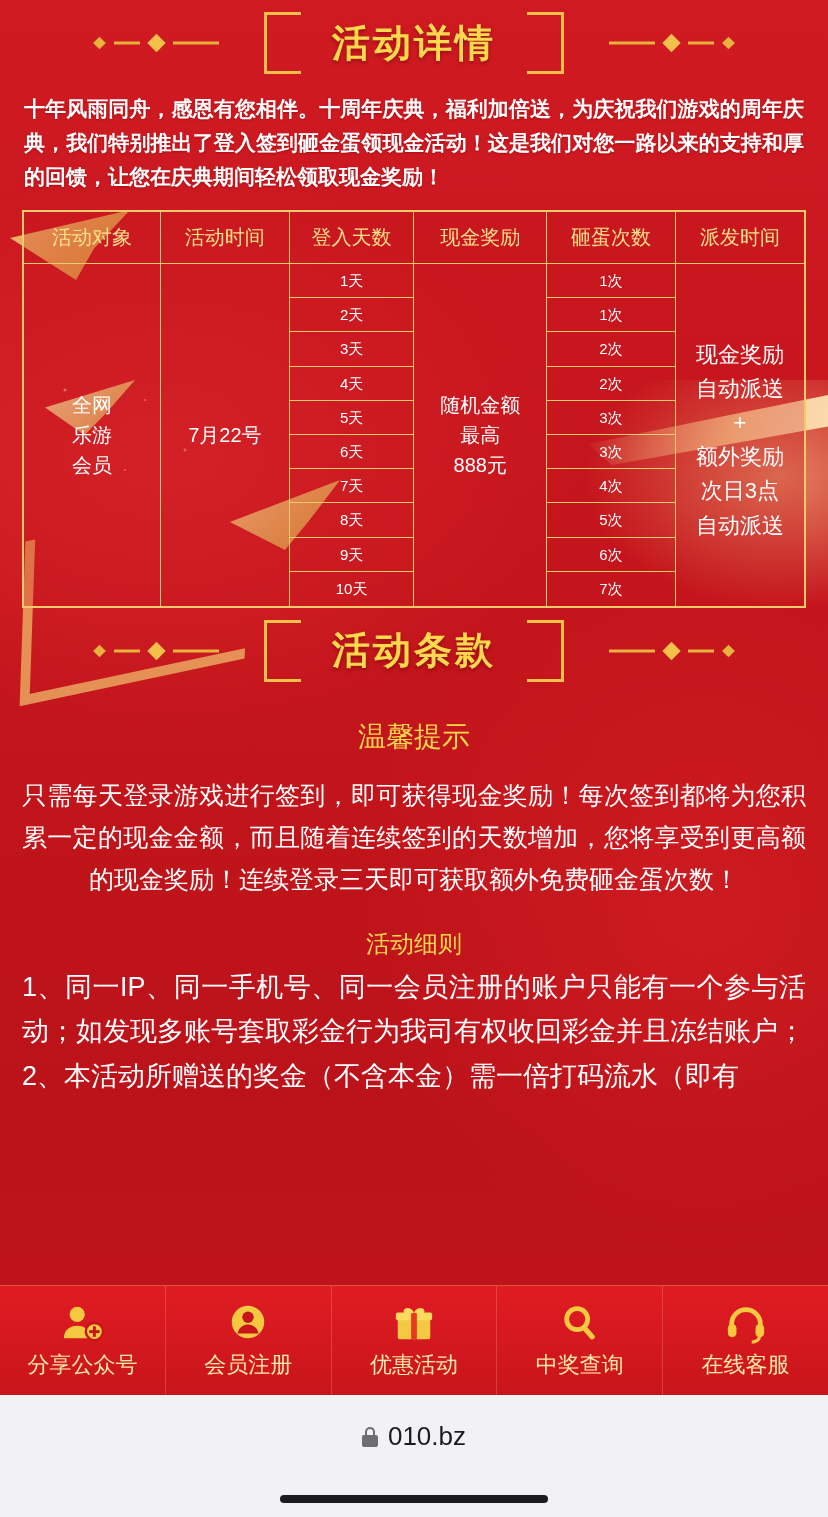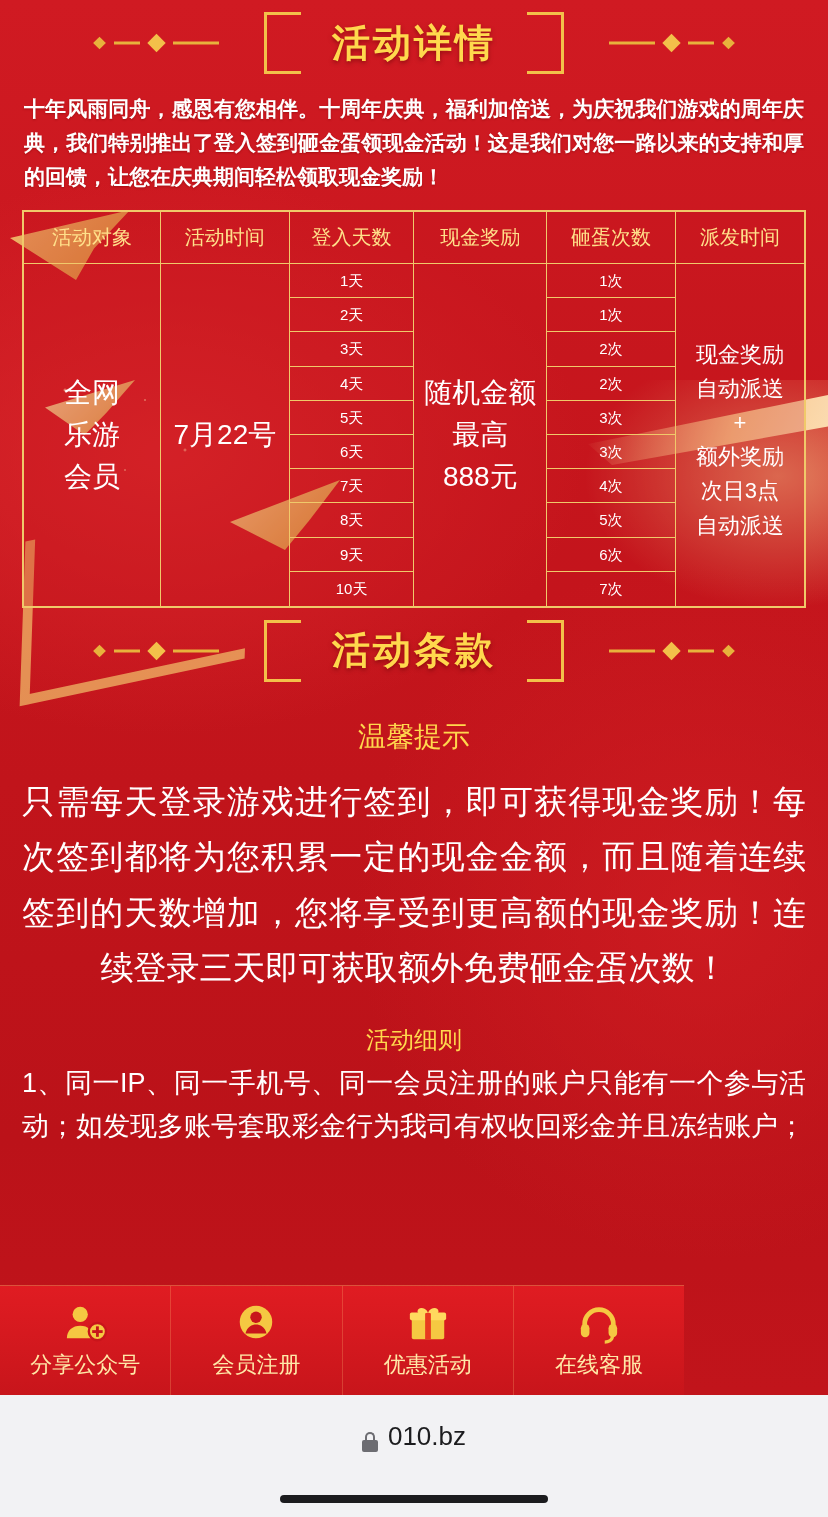--- a/index.html
+++ b/index.html
@@ -157,21 +157,21 @@
   .cellbox {
     border-right: 1px solid #f0c96a;
     vertical-align: top;
     padding: 0;
   }
   .cellbox:last-child { border-right: none; }
   .center-cell {
     vertical-align: middle;
     text-align: center;
     color: #fff;
-    font-size: 28px;
+    font-size: 20px;
     line-height: 1.5;
   }
   .sublist { list-style: none; }
   .sublist li {
     height: 34.2px;
     line-height: 34.2px;
     text-align: center;
     color: #ffffff;
     font-size: 15px;
     border-bottom: 1px solid #f0c96a;
@@ -187,21 +187,21 @@
 
   
   .tips-title {
     text-align: center;
     color: #ffd84d;
     font-size: 28px;
     margin-top: 24px;
   }
   .tips-body {
     color: #ffffff;
-    font-size: 33px;
+    font-size: 25px;
     line-height: 1.68;
     padding: 18px 22px 0 22px;
     text-align: justify;
     text-align-last: center;
   }
   .rules-title {
     text-align: center;
     color: #ffd84d;
     font-size: 24px;
     margin-top: 28px;
@@ -212,21 +212,21 @@
     line-height: 1.62;
     padding: 6px 22px 0 22px;
     text-align: justify;
   }
   .rules-body p { margin-bottom: 2px; }
 
   
   .bottom-nav {
     position: absolute;
     left: 0; bottom: 122px;
-    width: 684px;
+    width: 828px;
     height: 110px;
     display: flex;
     background: linear-gradient(180deg, #e01c22 0%, #c8151b 100%);
     border-top: 1px solid rgba(255,200,120,0.35);
     z-index: 10;
   }
   .nav-item {
     flex: 1;
     display: flex;
     flex-direction: column;
@@ -251,21 +251,21 @@
     background: #f2f2f4;
     display: flex;
     flex-direction: column;
     align-items: center;
     justify-content: flex-start;
     z-index: 11;
   }
   .url-row {
     margin-top: 26px;
     display: flex;
-    align-items: flex-end;
+    align-items: center;
     gap: 10px;
   }
   .lock {
     width: 16px; height: 20px;
     position: relative;
   }
   .lock-body {
     position: absolute; bottom: 0; left: 0;
     width: 16px; height: 12px; background: #6d6d72; border-radius: 2px;
   }
@@ -403,20 +403,21 @@
       <div class="diamond"></div>
       <div class="dash"></div>
     </div>
   </div>
 
   <div class="tips-title">温馨提示</div>
   <div class="tips-body">只需每天登录游戏进行签到，即可获得现金奖励！每次签到都将为您积累一定的现金金额，而且随着连续签到的天数增加，您将享受到更高额的现金奖励！连续登录三天即可获取额外免费砸金蛋次数！</div>
   <div class="rules-title">活动细则</div>
   <div class="rules-body">
     <p>1、同一IP、同一手机号、同一会员注册的账户只能有一个参与活动；如发现多账号套取彩金行为我司有权收回彩金并且冻结账户；</p>
+    <p>2、本活动所赠送的奖金（不含本金）需一倍打码流水（即有</p>
   </div>
 
   <div class="bottom-nav">
 
     <div class="nav-item">
       <svg class="nav-icon" viewBox="0 0 48 44">
         <circle cx="19" cy="13" r="8" fill="#f5c842"></circle>
         <path d="M5 38c0-8 6-13 14-13s14 5 14 13z" fill="#f5c842"></path>
         <circle cx="37" cy="31" r="9" fill="#f5c842" stroke="#c8151b" stroke-width="2.5"></circle>
         <rect x="35.5" y="25.5" width="3" height="11" fill="#c8151b"></rect>
@@ -438,20 +439,27 @@
       <svg class="nav-icon" viewBox="0 0 48 44">
         <rect x="7" y="17" width="34" height="22" rx="2" fill="#f5c842"></rect>
         <rect x="5" y="11" width="38" height="8" rx="2" fill="#ffd95e"></rect>
         <rect x="21" y="11" width="6" height="28" fill="#e8391f"></rect>
         <path d="M24 11c-3-6-11-6-11-1 0 3 6 3 11 1z" fill="#ffd95e"></path>
         <path d="M24 11c3-6 11-6 11-1 0 3-6 3-11 1z" fill="#ffd95e"></path>
       </svg>
       <span class="nav-label">优惠活动</span>
     </div>
 
+    <div class="nav-item">
+      <svg class="nav-icon" viewBox="0 0 48 44">
+        <circle cx="21" cy="18" r="11" fill="none" stroke="#f5c842" stroke-width="5"></circle>
+        <rect x="28" y="26" width="5.5" height="16" rx="2.5" fill="#f5c842" transform="rotate(-42 30 30)"></rect>
+      </svg>
+      <span class="nav-label">中奖查询</span>
+    </div>
 
     <div class="nav-item">
       <svg class="nav-icon" viewBox="0 0 48 44">
         <path d="M9 27v-4c0-8.3 6.7-15 15-15s15 6.7 15 15v4" fill="none" stroke="#f5c842" stroke-width="5"></path>
         <rect x="5" y="23" width="9" height="14" rx="4.5" fill="#f5c842"></rect>
         <rect x="34" y="23" width="9" height="14" rx="4.5" fill="#f5c842"></rect>
         <path d="M38 36c0 4-4 6-8 6" fill="none" stroke="#f5c842" stroke-width="3.5"></path>
       </svg>
       <span class="nav-label">在线客服</span>
     </div>

